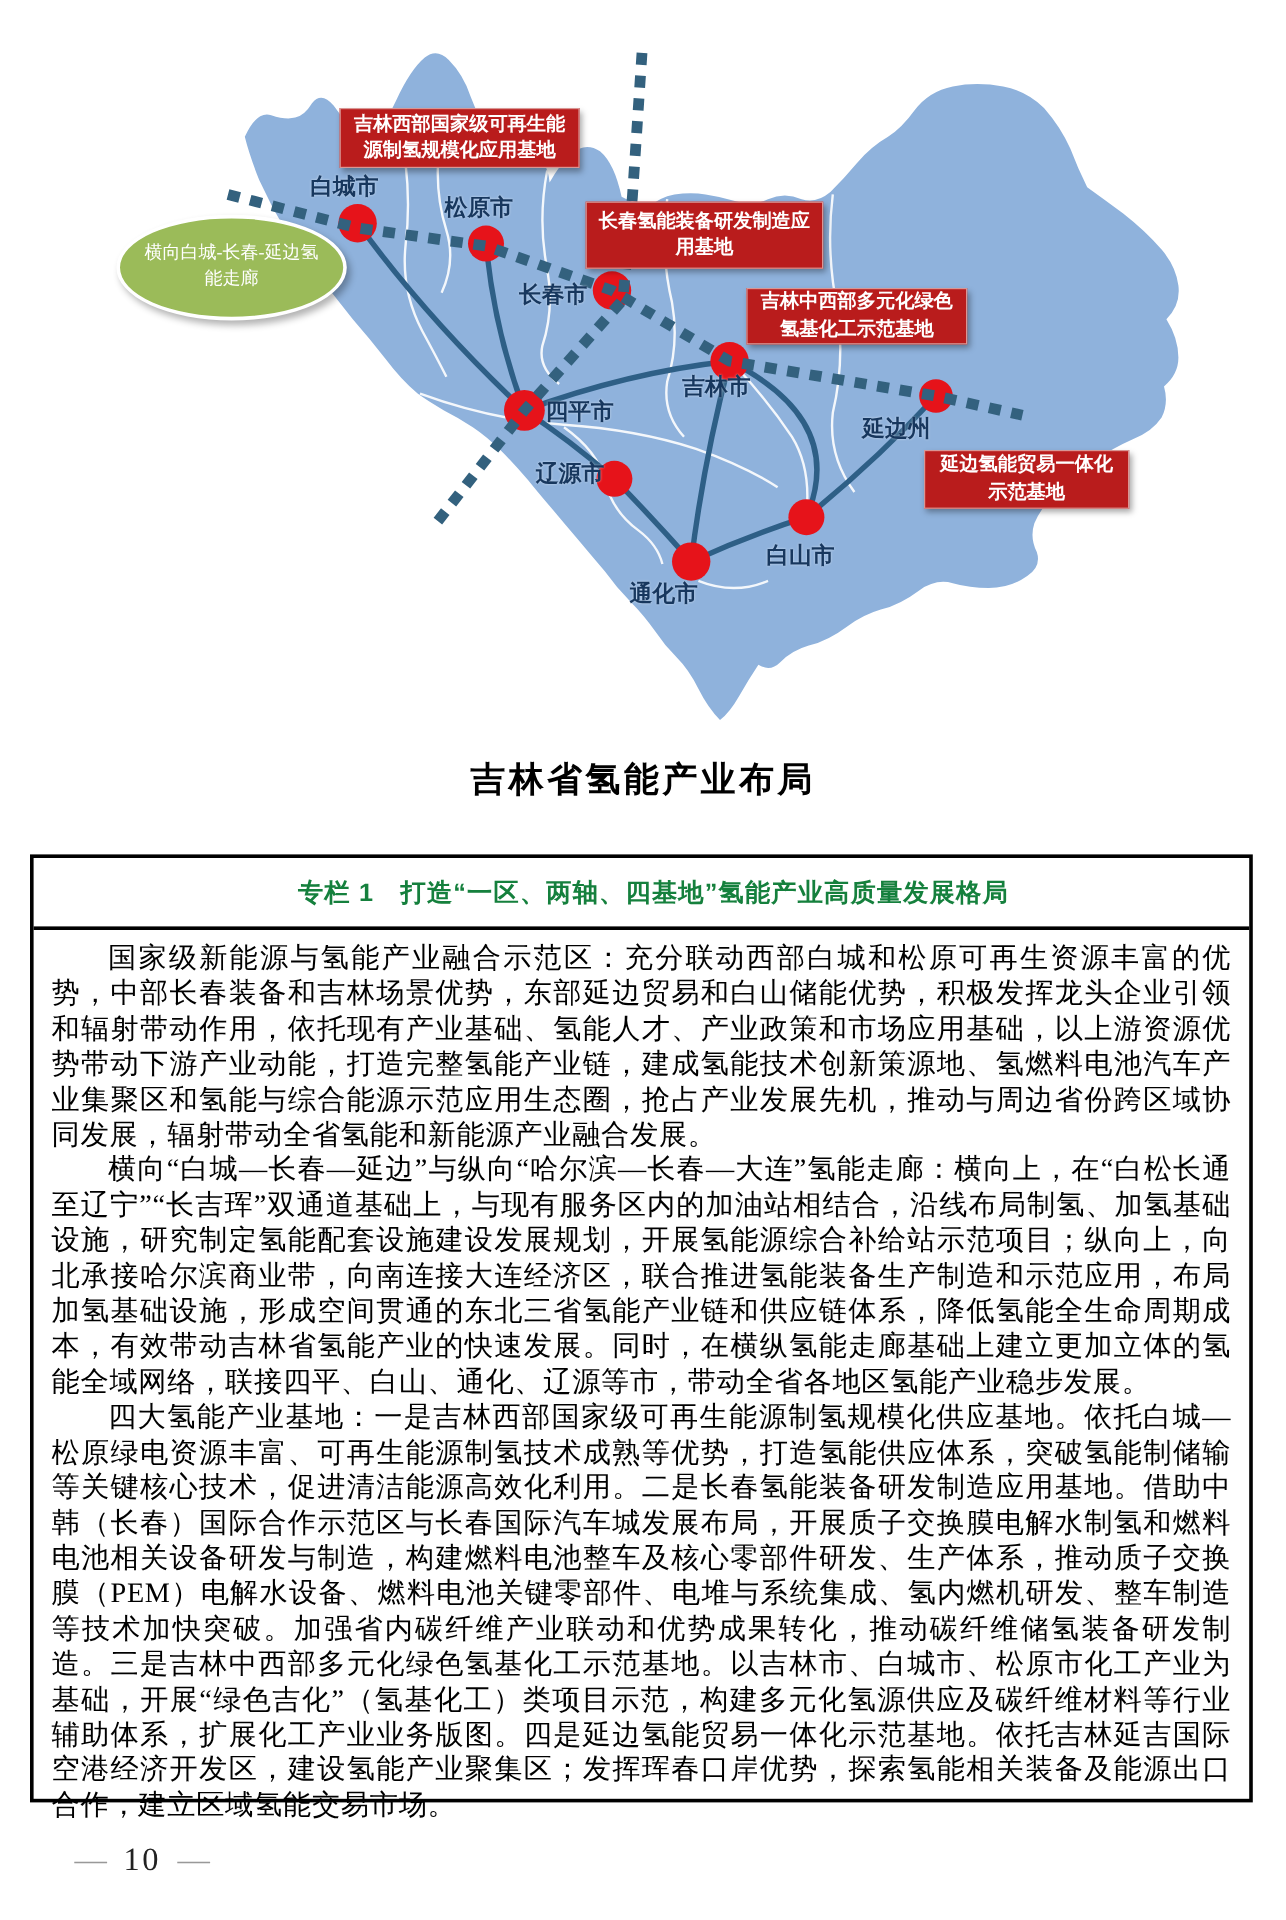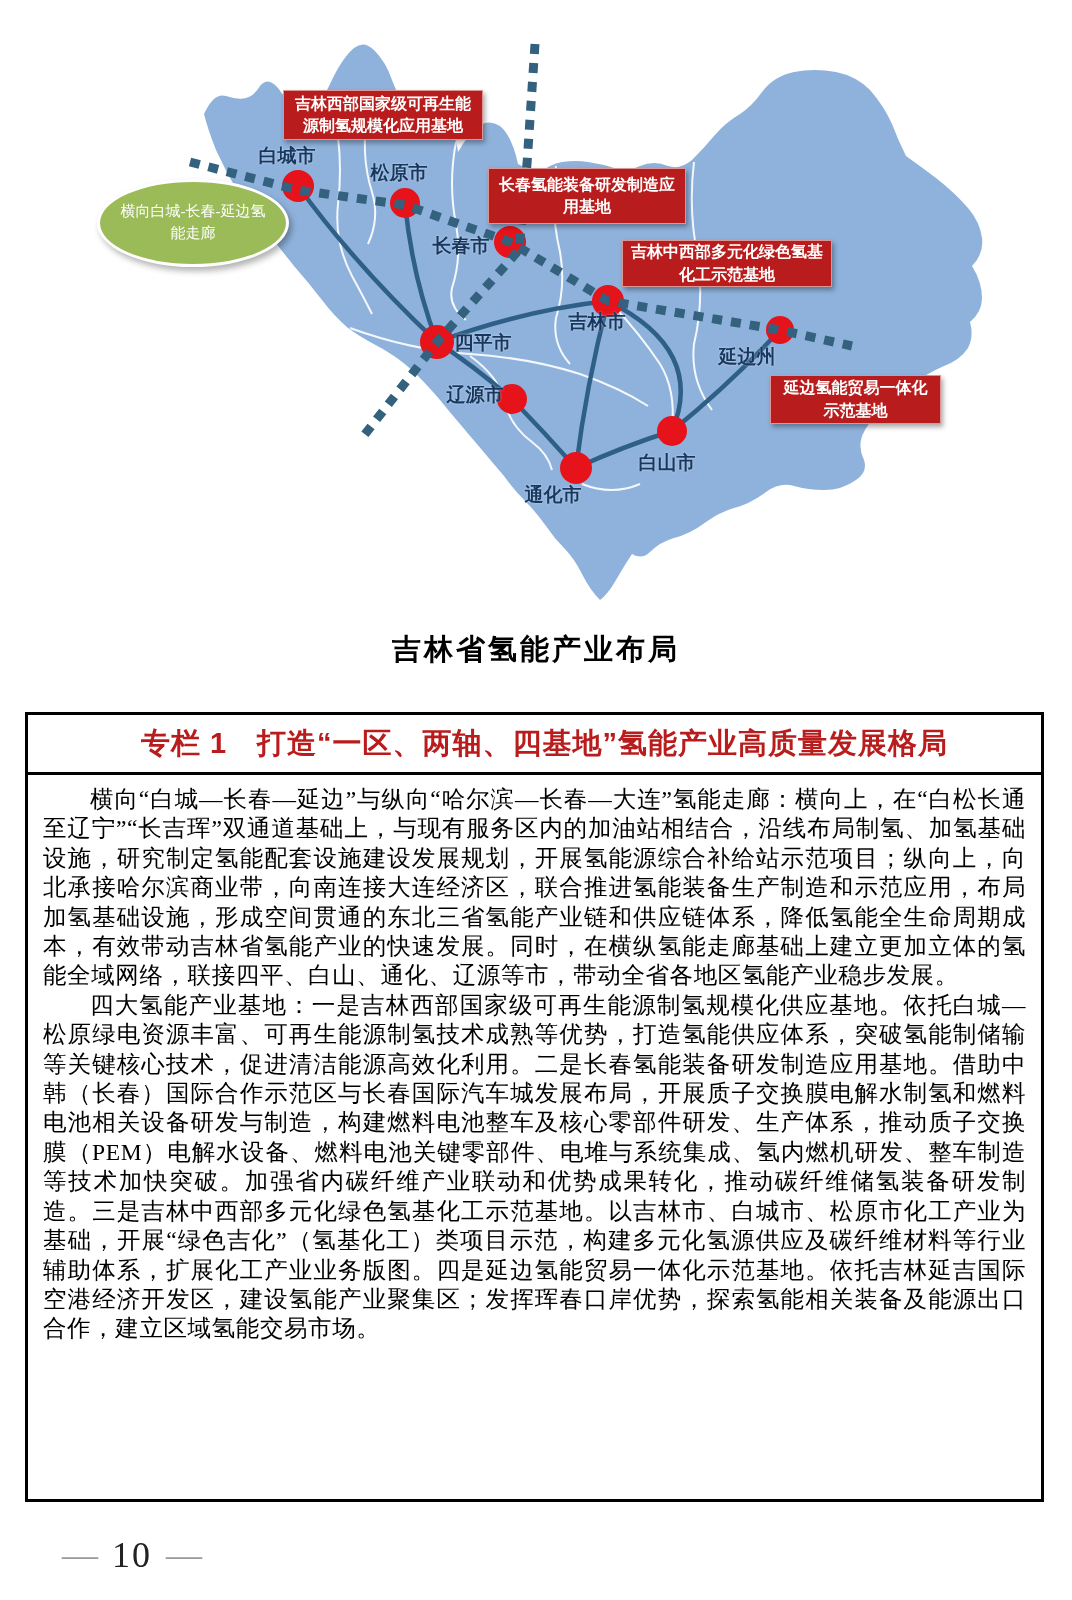--- a/index.html
+++ b/index.html
@@ -37,33 +37,33 @@
   }
   
   .panel{
     position:absolute;left:25px;top:712px;width:1019px;height:790px;
     border:3px solid #000;box-sizing:border-box;background:#fff;
   }
   .panel-title{
     height:57px;border-bottom:3px solid #000;
     display:flex;align-items:center;justify-content:center;
     font-family:"Liberation Sans",sans-serif;font-weight:bold;
-    font-size:29px;letter-spacing:1px;color:#b91c1c;padding-left:20px;
+    font-size:21px;letter-spacing:1px;color:#15803d;padding-left:20px;
   }
   .panel-body{
     padding:10px 15px 0 15px;
     font-family:"Liberation Serif",serif;
     font-size:23.5px;line-height:29.4px;letter-spacing:0.6px;
     text-align:justify;color:#000;
   }
   .panel-body p{margin:0;text-indent:2em;}
   
   .footer{
     position:absolute;left:48px;top:1534px;
-    font-family:"Liberation Serif",serif;font-size:36px;color:#333;
+    font-family:"Liberation Serif",serif;font-size:27px;color:#333;
   }
   .footer .dash{color:#999;padding:0 14px;}
   .footer .num{color:#222;letter-spacing:2px;}
 </style>
 </head>
 <body>
 
 <div class="page">
 
   <div class="map-figure">
@@ -136,31 +136,32 @@
     <span class="city-label" style="left:461px;top:232px">长春市</span>
     <span class="city-label" style="left:597px;top:308px">吉林市</span>
     <span class="city-label" style="left:483px;top:329px">四平市</span>
     <span class="city-label" style="left:475px;top:381px">辽源市</span>
     <span class="city-label" style="left:747px;top:343px">延边州</span>
     <span class="city-label" style="left:667px;top:449px">白山市</span>
     <span class="city-label" style="left:553px;top:481px">通化市</span>
 
     <div class="base-box" style="left:283px;top:76px;width:200px;height:50px">吉林西部国家级可再生能源制氢规模化应用基地</div>
     <div class="base-box" style="left:488px;top:154px;width:198px;height:56px">长春氢能装备研发制造应用基地</div>
-    <div class="base-box" style="left:622px;top:226px;width:210px;height:47px">吉林中西部多元化绿色氢基化工示范基地</div>
+    <div class="base-box" style="left:622px;top:226px;width:184px;height:47px">吉林中西部多元化绿色氢基化工示范基地</div>
     <div class="base-box" style="left:770px;top:361px;width:171px;height:49px">延边氢能贸易一体化示范基地</div>
 
     <div class="corridor-ellipse" style="left:97px;top:165px;width:192px;height:88px">横向白城-长春-延边氢能走廊</div>
   </div>
 
   <div class="map-caption">吉林省氢能产业布局</div>
 
   <div class="panel">
     <div class="panel-title">专栏 1　打造“一区、两轴、四基地”氢能产业高质量发展格局</div>
     <div class="panel-body">
+      <p>国家级新能源与氢能产业融合示范区：充分联动西部白城和松原可再生资源丰富的优势，中部长春装备和吉林场景优势，东部延边贸易和白山储能优势，积极发挥龙头企业引领和辐射带动作用，依托现有产业基础、氢能人才、产业政策和市场应用基础，以上游资源优势带动下游产业动能，打造完整氢能产业链，建成氢能技术创新策源地、氢燃料电池汽车产业集聚区和氢能与综合能源示范应用生态圈，抢占产业发展先机，推动与周边省份跨区域协同发展，辐射带动全省氢能和新能源产业融合发展。</p>
       <p>横向“白城—长春—延边”与纵向“哈尔滨—长春—大连”氢能走廊：横向上，在“白松长通至辽宁”“长吉珲”双通道基础上，与现有服务区内的加油站相结合，沿线布局制氢、加氢基础设施，研究制定氢能配套设施建设发展规划，开展氢能源综合补给站示范项目；纵向上，向北承接哈尔滨商业带，向南连接大连经济区，联合推进氢能装备生产制造和示范应用，布局加氢基础设施，形成空间贯通的东北三省氢能产业链和供应链体系，降低氢能全生命周期成本，有效带动吉林省氢能产业的快速发展。同时，在横纵氢能走廊基础上建立更加立体的氢能全域网络，联接四平、白山、通化、辽源等市，带动全省各地区氢能产业稳步发展。</p>
       <p>四大氢能产业基地：一是吉林西部国家级可再生能源制氢规模化供应基地。依托白城—松原绿电资源丰富、可再生能源制氢技术成熟等优势，打造氢能供应体系，突破氢能制储输等关键核心技术，促进清洁能源高效化利用。二是长春氢能装备研发制造应用基地。借助中韩（长春）国际合作示范区与长春国际汽车城发展布局，开展质子交换膜电解水制氢和燃料电池相关设备研发与制造，构建燃料电池整车及核心零部件研发、生产体系，推动质子交换膜（PEM）电解水设备、燃料电池关键零部件、电堆与系统集成、氢内燃机研发、整车制造等技术加快突破。加强省内碳纤维产业联动和优势成果转化，推动碳纤维储氢装备研发制造。三是吉林中西部多元化绿色氢基化工示范基地。以吉林市、白城市、松原市化工产业为基础，开展“绿色吉化”（氢基化工）类项目示范，构建多元化氢源供应及碳纤维材料等行业辅助体系，扩展化工产业业务版图。四是延边氢能贸易一体化示范基地。依托吉林延吉国际空港经济开发区，建设氢能产业聚集区；发挥珲春口岸优势，探索氢能相关装备及能源出口合作，建立区域氢能交易市场。</p>
     </div>
   </div>
 
   <div class="footer">
     <span class="dash">—</span><span class="num">10</span><span class="dash">—</span>
   </div>
 
 </div>

